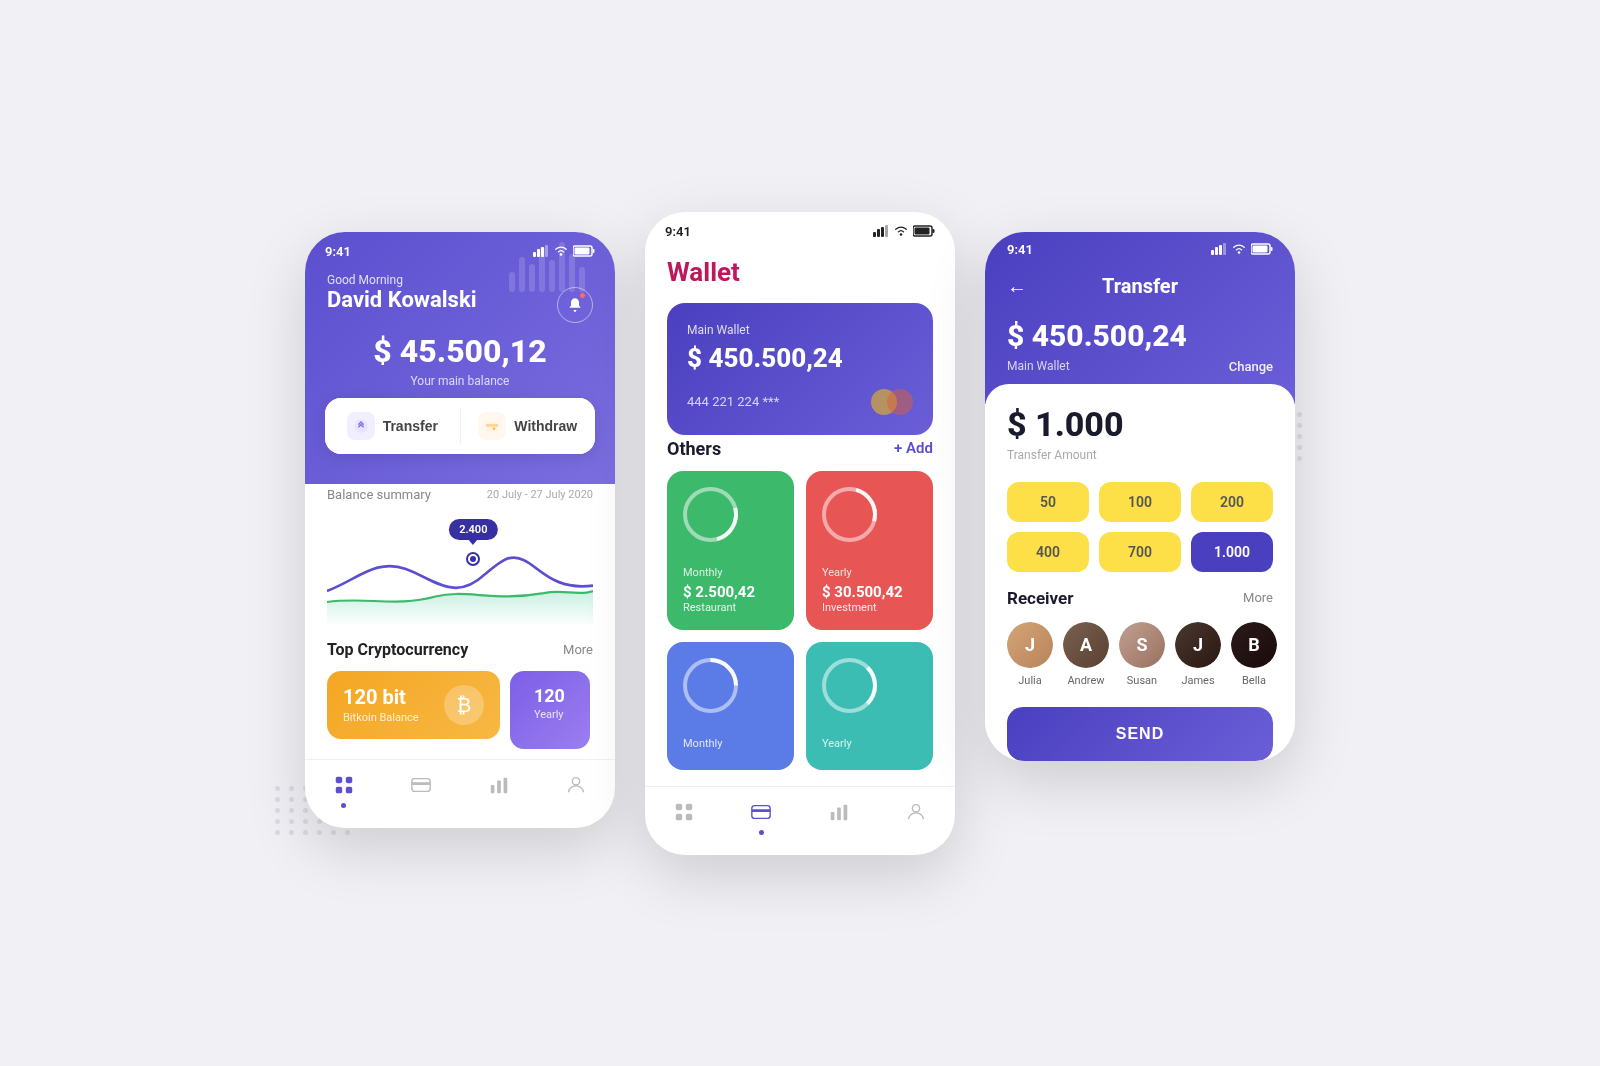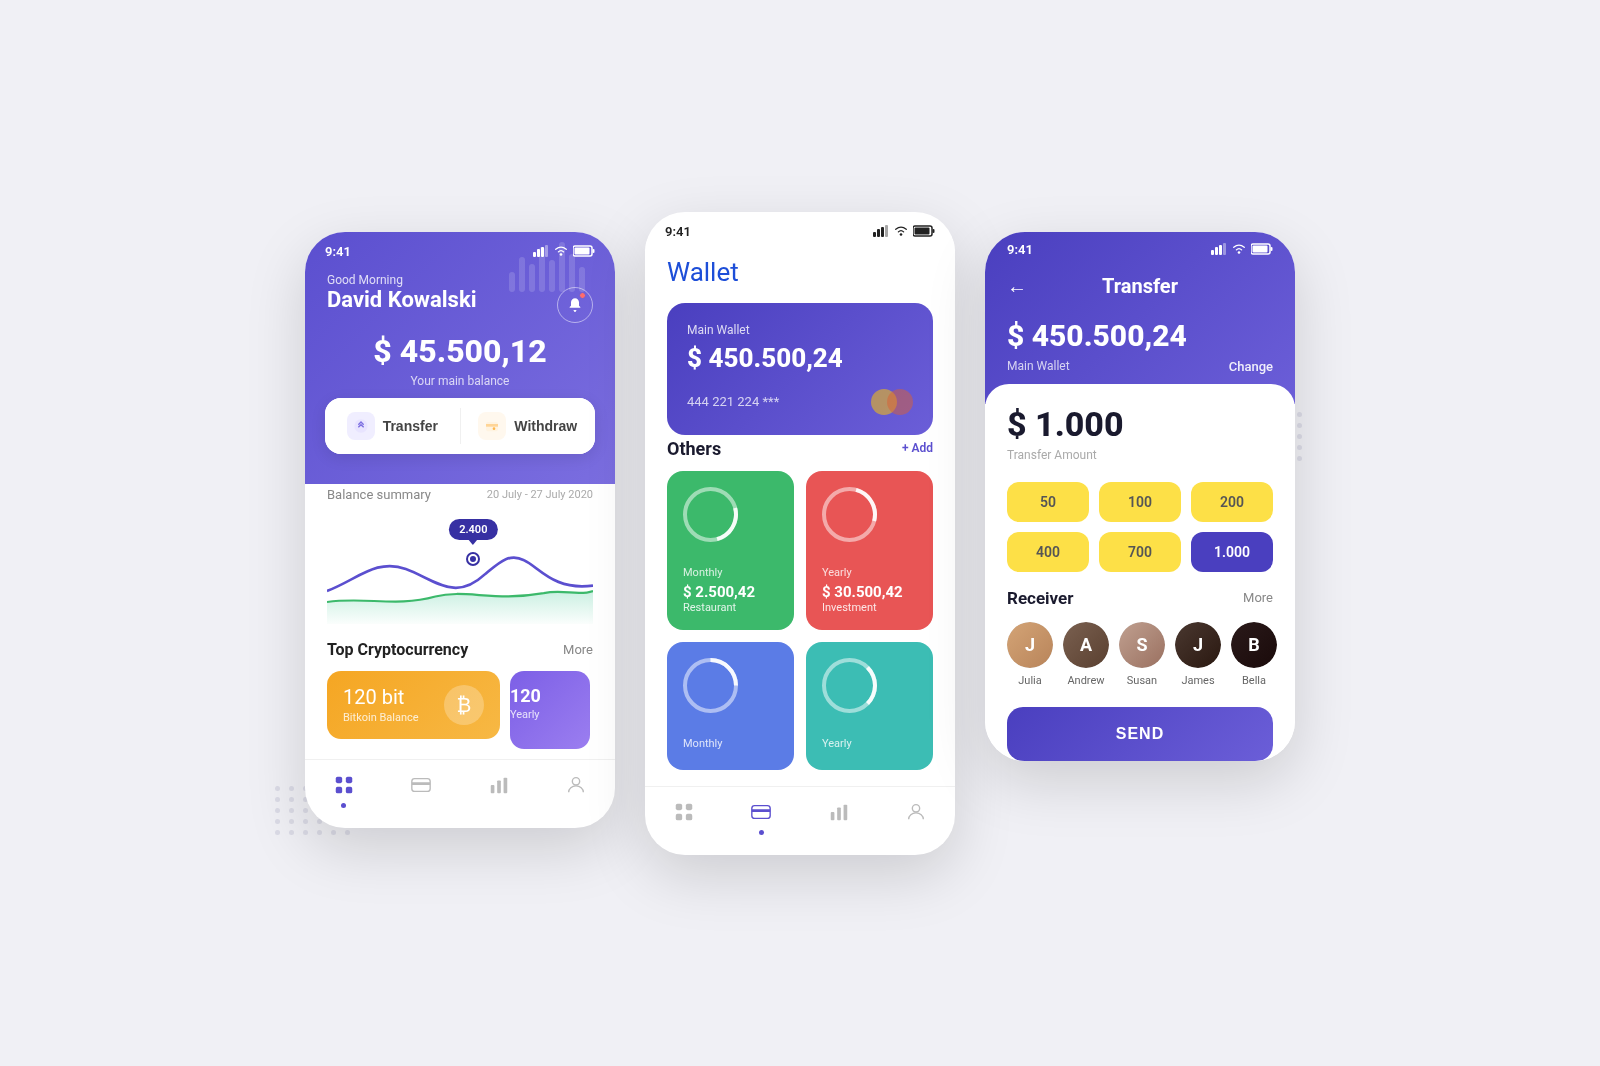--- a/index.html
+++ b/index.html
@@ -276,21 +276,21 @@
       border-radius: 14px;
       padding: 14px 16px;
       display: flex;
       justify-content: space-between;
       align-items: center;
       width: 65%;
       margin-bottom: 10px;
     }
     .crypto-name {
       font-size: 20px;
-      font-weight: 400;
+      font-weight: 700;
       color: #fff;
     }
     .crypto-sub {
       font-size: 11px;
       color: rgba(255,255,255,0.8);
       margin-top: 2px;
     }
     .bitcoin-icon {
       width: 40px;
       height: 40px;
@@ -299,21 +299,21 @@
       display: flex;
       align-items: center;
       justify-content: center;
       font-size: 20px;
       color: #fff;
     }
 
     .crypto-card-purple {
       background: linear-gradient(135deg, #7c5fe6, #9b7ef0);
       border-radius: 14px;
-      padding: 14px 0;
+      padding: 14px 24px;
       width: 30%;
     }
     .crypto-value {
       font-size: 18px;
       font-weight: 700;
       color: #fff;
     }
 
     .crypto-row {
       display: flex;
@@ -349,22 +349,22 @@
       background: #fff;
       margin-top: 0;
     }
 
     .wallet-header {
       padding: 10px 22px 16px;
       background: #fff;
     }
     .wallet-title {
       font-size: 26px;
-      font-weight: 400;
-      color: #1d4ed8;
+      font-weight: 700;
+      color: #be185d;
       margin-top: 8px;
     }
 
     .wallet-card {
       background: linear-gradient(135deg, #4a3fbf 0%, #6b5ed8 100%);
       border-radius: 18px;
       margin: 0 22px;
       padding: 20px;
       color: #fff;
     }
@@ -399,21 +399,21 @@
       justify-content: space-between;
       align-items: center;
       margin-bottom: 12px;
     }
     .others-title {
       font-size: 18px;
       font-weight: 700;
       color: #1a1a2e;
     }
     .add-btn {
-      font-size: 12px;
+      font-size: 15px;
       color: #5b4fcf;
       font-weight: 600;
     }
 
     .others-grid {
       display: grid;
       grid-template-columns: 1fr 1fr;
       gap: 12px;
     }
 

